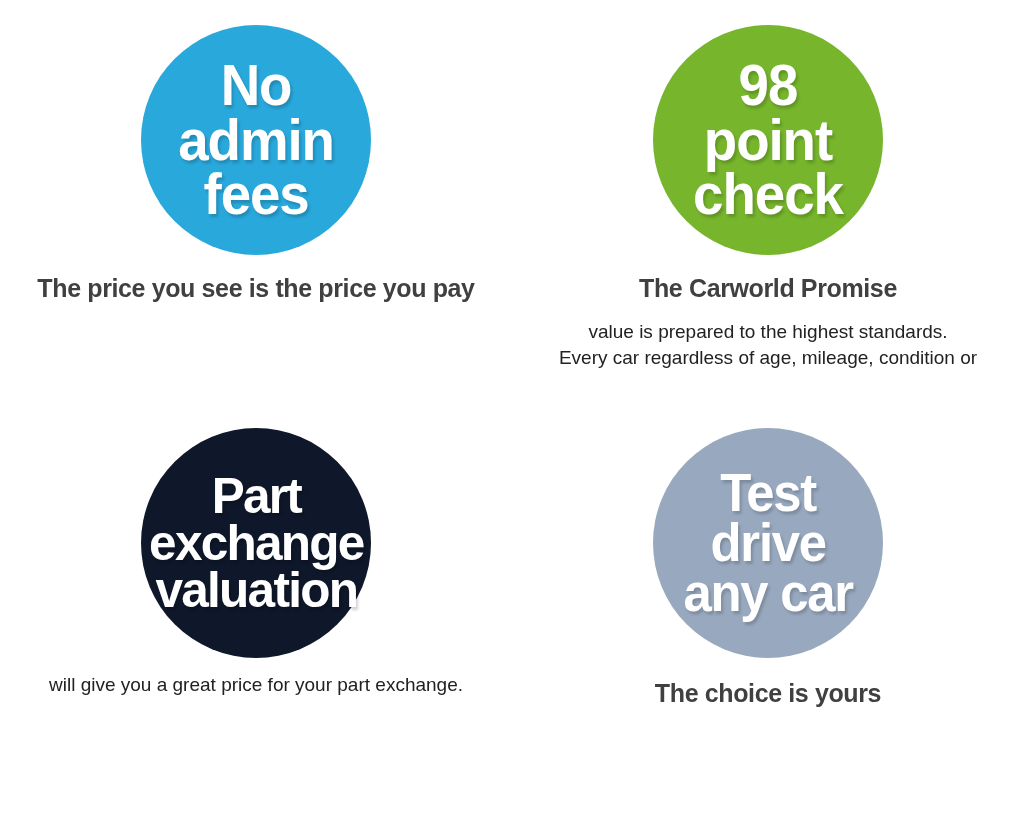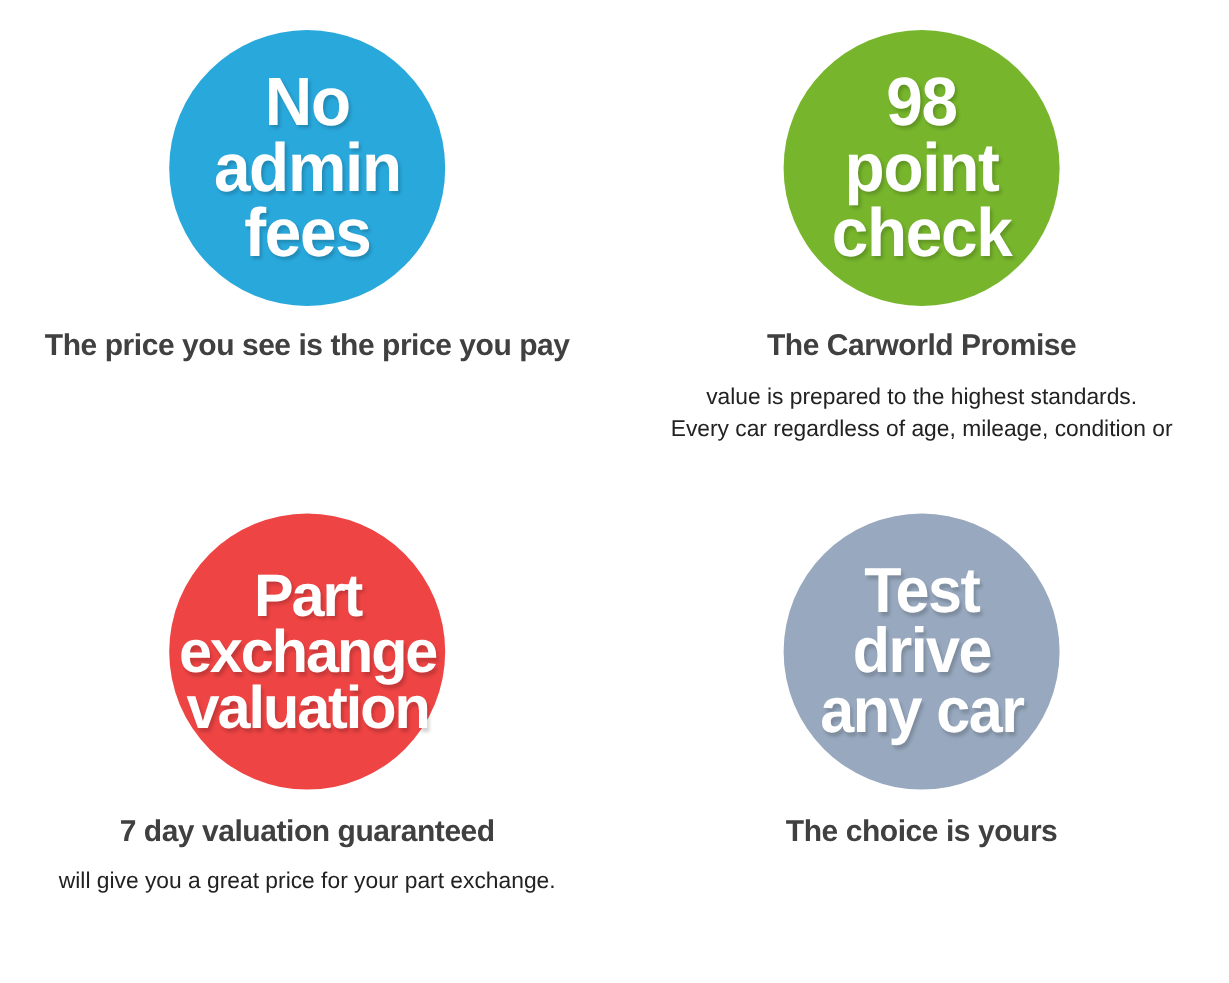--- a/index.html
+++ b/index.html
@@ -56,21 +56,21 @@
     font-stretch: condensed;
     text-shadow: 2px 3px 3px rgba(0,0,0,0.18);
     white-space: nowrap;
     transform: scaleX(0.96);
   }
 
   .badge-text .ln { display: block; }
 
   .badge-blue   { background: #29a8dc; }
   .badge-green  { background: #76b52c; }
-  .badge-orange { background: #ef4444; }
+  .badge-orange { background: #0f172a; }
   .badge-grey   { background: #98a9bf; }
 
   .badge-blue .badge-text   { font-size: 57px; }
   .badge-green .badge-text  { font-size: 57px; }
   .badge-orange .badge-text { font-size: 50px; letter-spacing: -0.035em; }
   .badge-grey .badge-text   { font-size: 53px; letter-spacing: -0.025em; }
 
   .badge-orange .badge-text { transform: scaleX(0.99); line-height: 0.94; }
   .badge-grey .badge-text   { line-height: 0.94; }
 
@@ -142,21 +142,20 @@
 
   <div class="benefit-card row-two">
     <div class="badge badge-orange">
       <div class="badge-text">
         <span class="ln">Part</span>
         <span class="ln">exchange</span>
         <span class="ln">valuation</span>
       </div>
     </div>
     <div class="card-copy">
-      <div class="card-heading">7 day valuation guaranteed</div>
       <div class="card-body">
         <span class="ln">will give you a great price for your part exchange.</span>
       </div>
     </div>
   </div>
 
   <div class="benefit-card row-two">
     <div class="badge badge-grey">
       <div class="badge-text">
         <span class="ln">Test</span>

